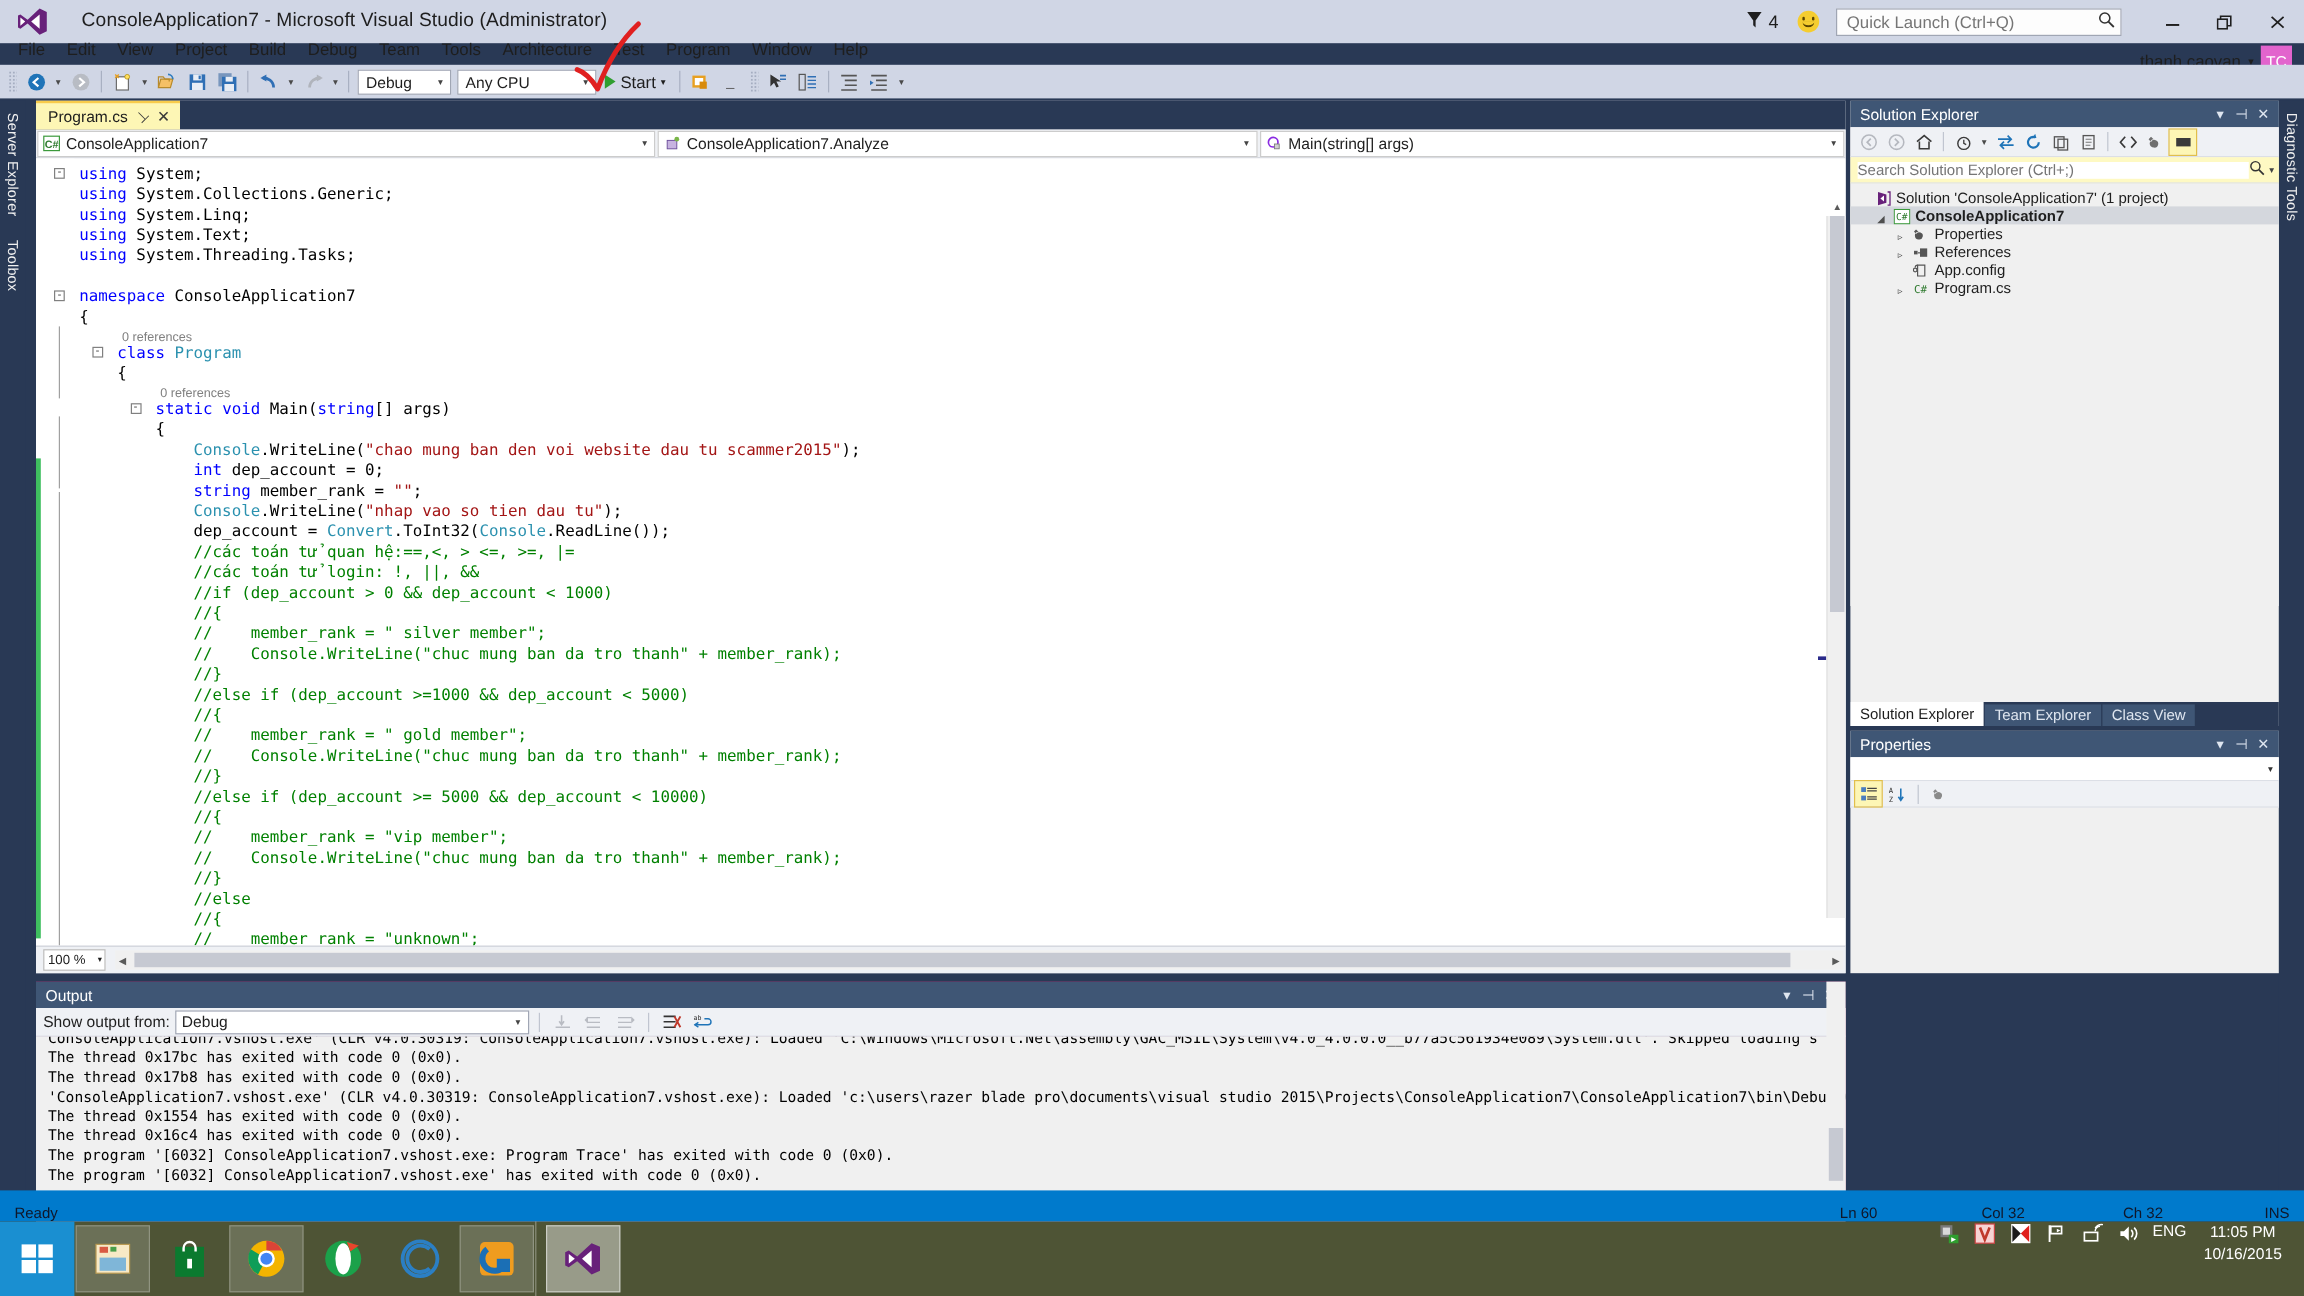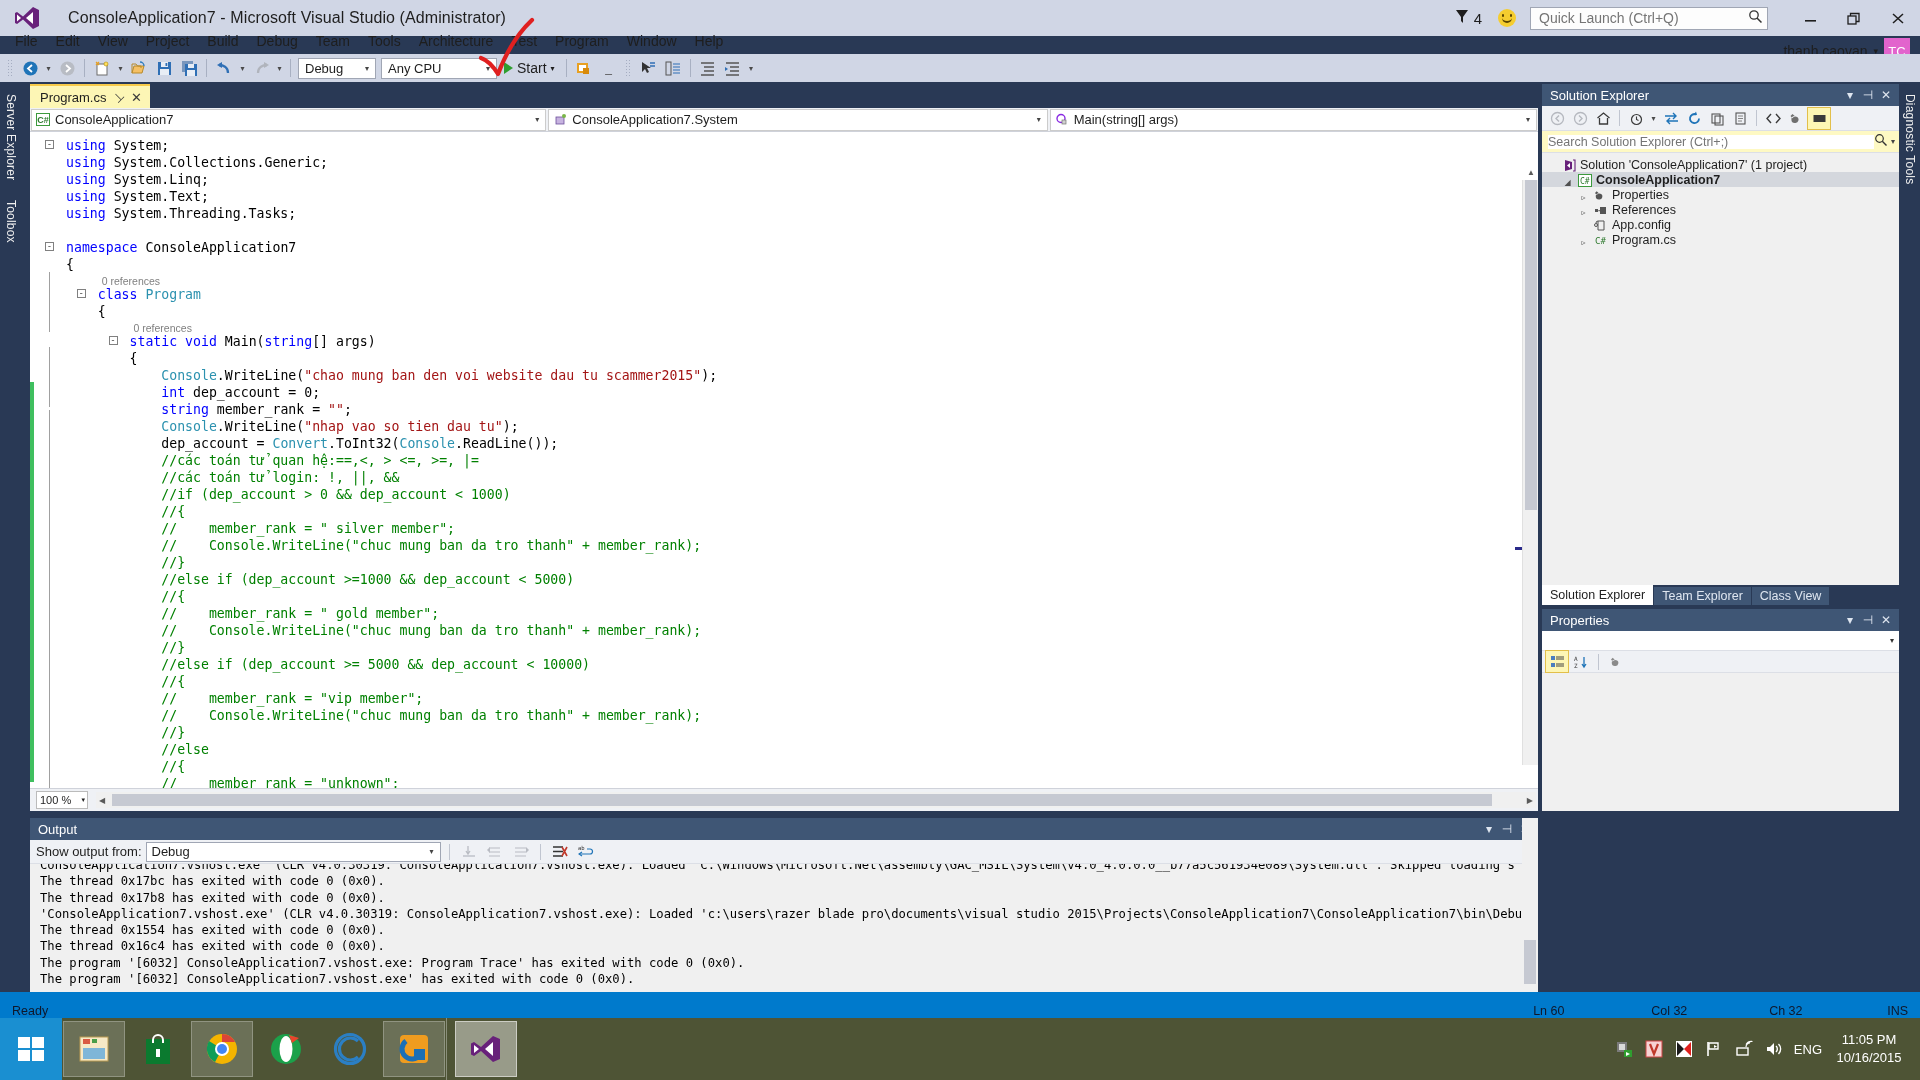--- a/index.html
+++ b/index.html
@@ -170,21 +170,21 @@
   }
   .vs-status .ready { flex:1; }
   .st-cell { width:118px; }
 
   
   .taskbar { position:absolute; left:0; bottom:0; width:1920px; height:62px; background:#4e5435; display:flex; align-items:center; }
   .start-win { width:62px; height:62px; display:flex; align-items:center; justify-content:center; background:#1a8fd1; }
   .tb-app { width:62px; height:56px; margin:0 1px; display:flex; align-items:center; justify-content:center; }
   .tb-app.open { background:rgba(255,255,255,.17); border:1px solid rgba(255,255,255,.25); }
   .tb-app.active { background:rgba(255,255,255,.42); border:1px solid rgba(255,255,255,.5); }
-  .tray { position:absolute; right:0; bottom:0; height:62px; display:flex; align-items:center; gap:10px; padding-right:14px; color:#fff; }
+  .tray { position:absolute; right:0; bottom:0; height:62px; display:flex; gap:10px; padding-right:14px; color:#fff; }
   .tray-ico { width:20px; height:20px; display:flex; align-items:center; justify-content:center; }
   .clock { text-align:center; font-size:13px; line-height:18px; color:#fff; min-width:74px; }
   .eng { font-size:13px; color:#fff; }
   .show-desktop { width:8px; height:62px; border-left:1px solid rgba(255,255,255,.35); }
 
   
   .annot { position:absolute; left:477px; top:16px; pointer-events:none; }
 </style>
 </head>
 <body>
@@ -404,21 +404,21 @@
         <span class="lbl">ConsoleApplication7</span>
         <span class="combo-caret">▾</span>
       </div>
       <div class="nav-combo" style="width:500px">
         <span class="ico-class">
           <svg width="13" height="13" viewBox="0 0 13 13">
               <rect x="2" y="4" width="8" height="7" fill="#c7b3e0" stroke="#6d4f9c" stroke-width=".8"></rect>
               <circle cx="10" cy="3" r="2" fill="#7ab648"></circle>
             </svg>
         </span>
-        <span class="lbl">ConsoleApplication7.System</span>
+        <span class="lbl">ConsoleApplication7.Analyze</span>
         <span class="combo-caret">▾</span>
       </div>
       <div class="nav-combo" style="width:488px">
         <span class="ico-class">
           <svg width="13" height="13" viewBox="0 0 13 13">
               <ellipse cx="6" cy="5.5" rx="4" ry="4" fill="none" stroke="#8a2be2" stroke-width="1.4"></ellipse>
               <rect x="7" y="7" width="4" height="4" fill="#d0d0d0" stroke="#777" stroke-width=".7"></rect>
             </svg>
         </span>
         <span class="lbl">Main(string[] args)</span>

